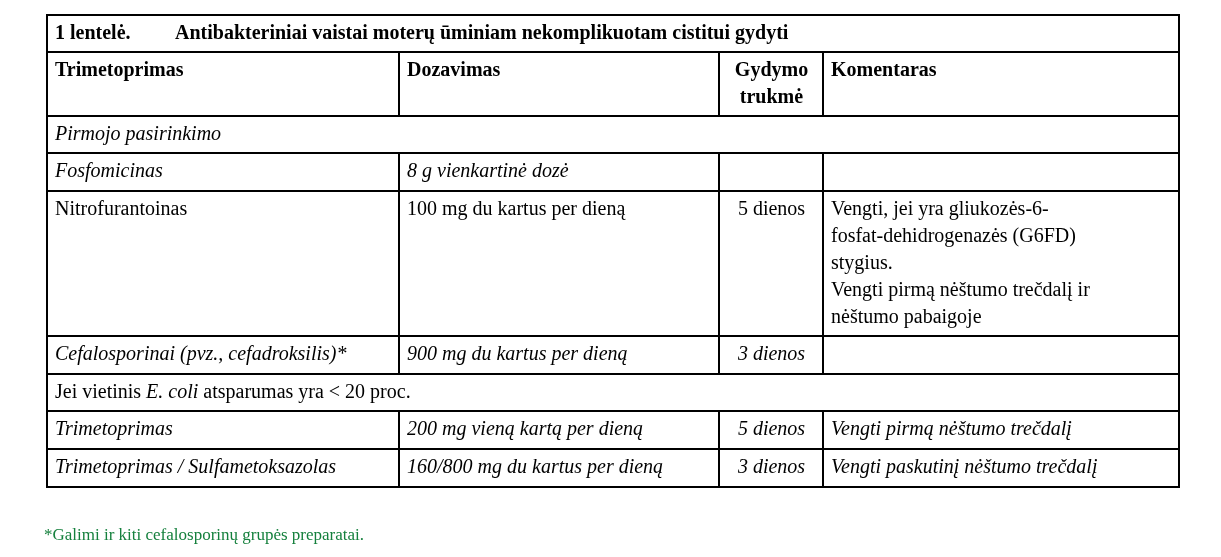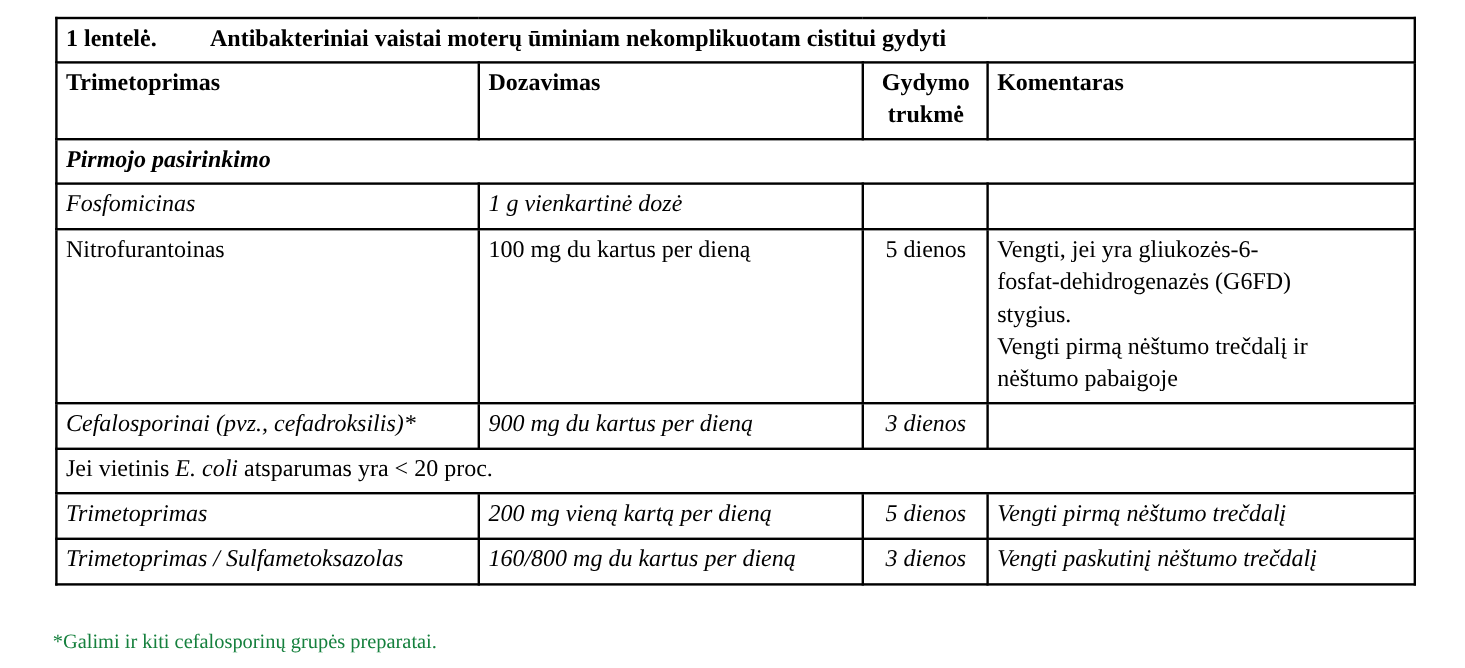--- a/index.html
+++ b/index.html
@@ -8,21 +8,21 @@
   table.med{position:absolute;left:46px;top:14px;width:1132px;
         border-collapse:collapse;table-layout:fixed;}
   table.med td{border:2px solid #000;vertical-align:top;
         padding:3px 6px 5px 7px;font-size:20px;line-height:27px;overflow:hidden;}
   tr.r-title{height:35px;}
   tr.r-title td{font-weight:bold;}
   .cap-label{display:inline-block;min-width:120px;}
   tr.r-head{height:63px;}
   tr.r-head td{font-weight:bold;}
   tr.r-sec{height:34px;}
-  tr.r-sec td{font-weight:bold;font-style:italic;}
+  tr.r-sec td{font-weight:normal;font-style:italic;}
   tr.r-data{height:38px;font-style:italic;}
   tr.r-note{height:37px;}
   .c-center{text-align:center;padding-left:2px;padding-right:2px;margin-top:36px;}
   .c-comment{white-space:pre-line;}
   .em{font-style:italic;}
   .footnote{position:absolute;left:44px;top:524px;font-size:17px;line-height:22px;color:#15803d;}
 </style>
 </head>
 <body>
 
@@ -49,21 +49,21 @@
       <td class="c-center">Gydymo trukmė</td>
       <td>Komentaras</td>
     </tr>
 
     <tr class="r-sec">
       <td colspan="4">Pirmojo pasirinkimo</td>
     </tr>
 
     <tr class="r-data">
       <td>Fosfomicinas</td>
-      <td>1 g vienkartinė dozė</td>
+      <td>8 g vienkartinė dozė</td>
       <td class="c-center"></td>
       <td class="c-comment"></td>
     </tr>
 
     <tr>
       <td>Nitrofurantoinas</td>
       <td>100 mg du kartus per dieną</td>
       <td class="c-center">5 dienos</td>
       <td class="c-comment">Vengti, jei yra gliukozės-6-
 fosfat-dehidrogenazės (G6FD)

